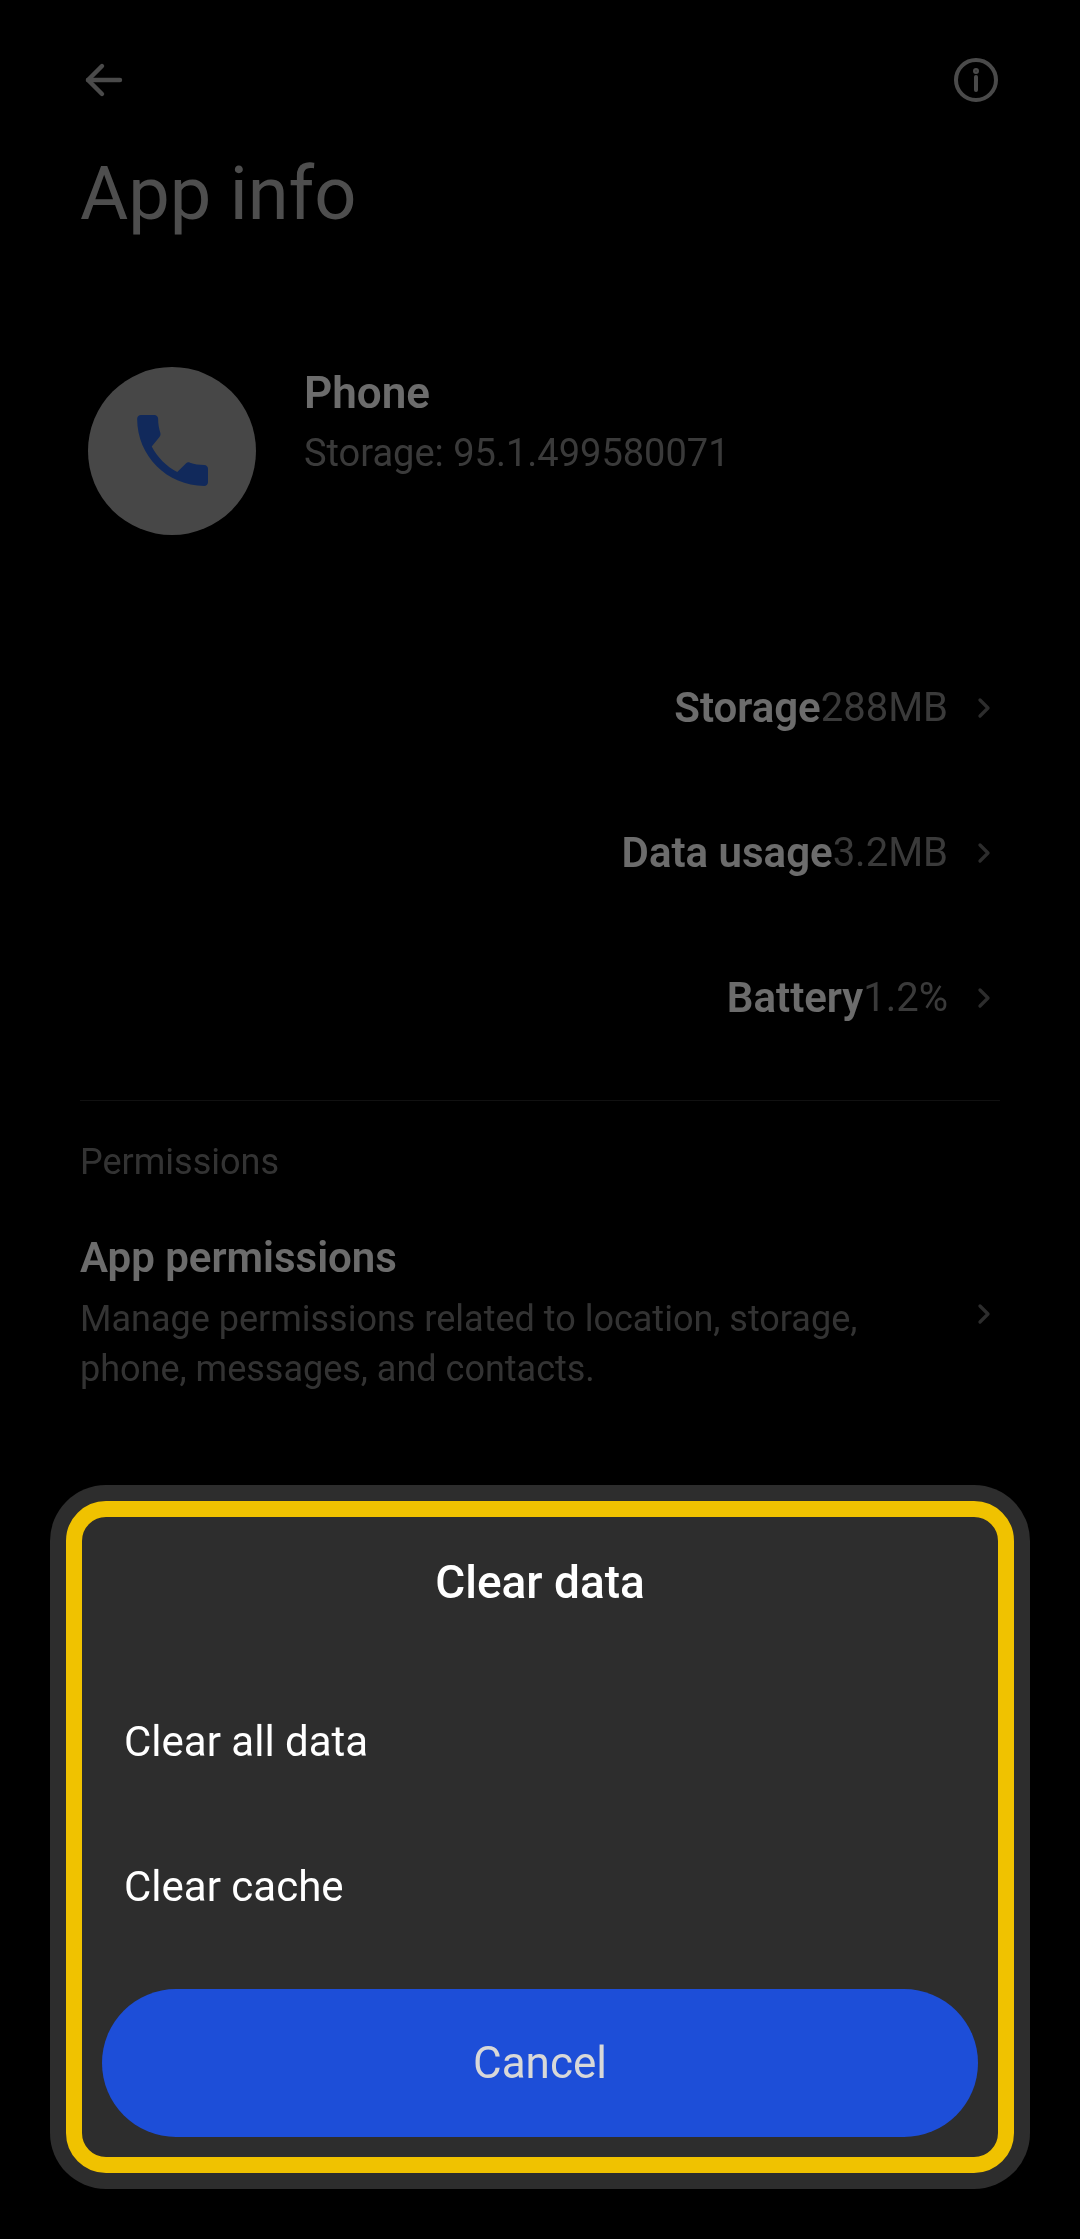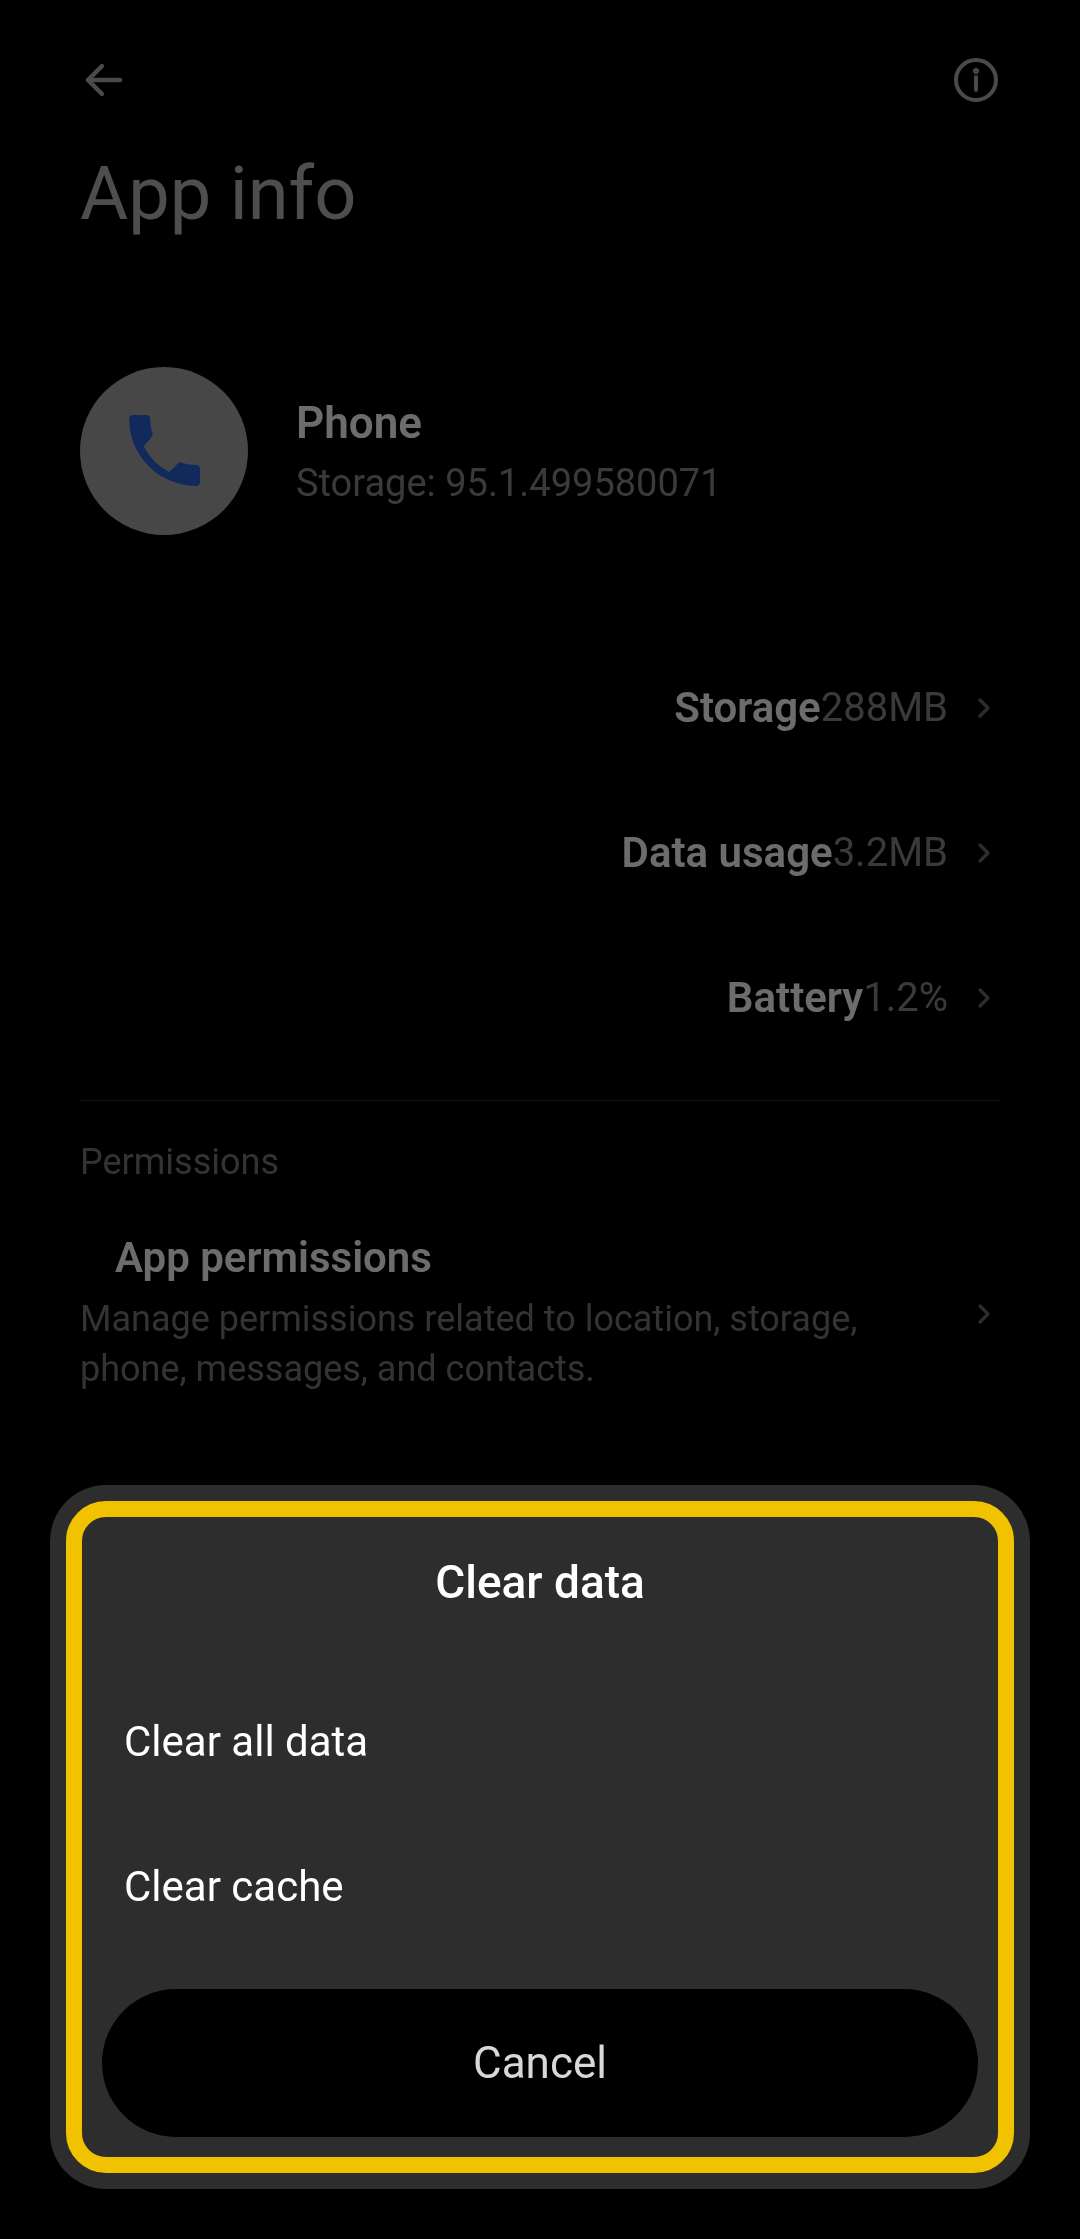--- a/index.html
+++ b/index.html
@@ -48,23 +48,24 @@
     
     .page-title {
       font-size: 74px;
       font-weight: 400;
       color: #b8b8b8;
       padding: 30px 80px 90px 80px;
     }
     
     .app-header {
       display: flex;
-      align-items: center;
+      align-items: flex-start;
       padding: 40px 80px 60px 80px;
       gap: 48px;
+      margin-left: 8px;
     }
     
     .app-icon {
       width: 168px;
       height: 168px;
       border-radius: 50%;
       background: #a8a8a8;
       display: flex;
       align-items: center;
       justify-content: center;
@@ -151,21 +152,20 @@
     
     .perm-text {
       flex: 1;
     }
     
     .perm-title {
       font-size: 42px;
       font-weight: 600;
       color: #fff;
       margin-bottom: 12px;
-      margin-left: 35px;
     }
     
     .perm-sub {
       font-size: 36px;
       color: #7a7a7a;
       line-height: 1.4;
     }
     
     .scrim {
       position: absolute;
@@ -207,21 +207,21 @@
       color: #fff;
       padding: 48px 42px;
       cursor: pointer;
     }
     
     .sheet-cancel-wrap {
       padding: 30px 20px 20px 20px;
     }
     
     .sheet-cancel {
-      background: #000000;
+      background: #1d4ed8;
       color: #d8d8d8;
       font-size: 44px;
       text-align: center;
       padding: 48px 0;
       border-radius: 80px;
       cursor: pointer;
     }
   </style>
 </head>
 <body>

